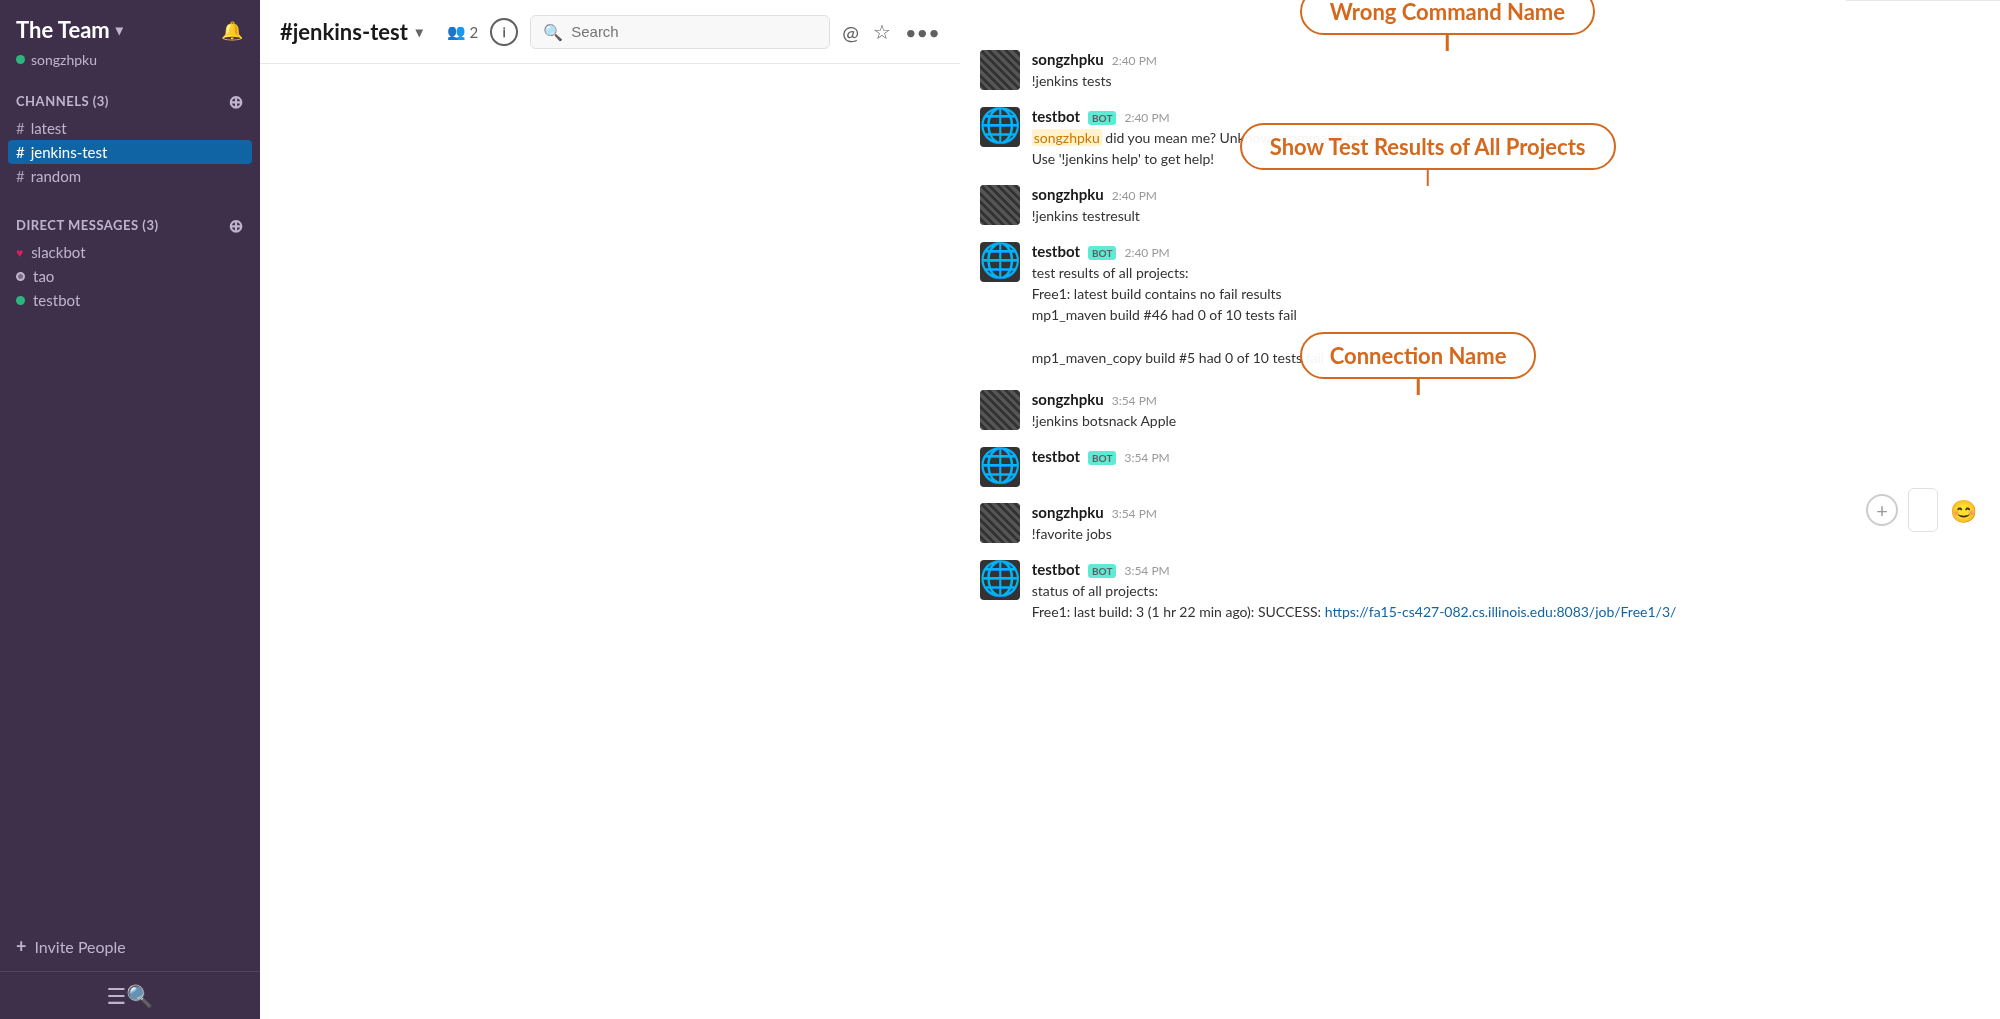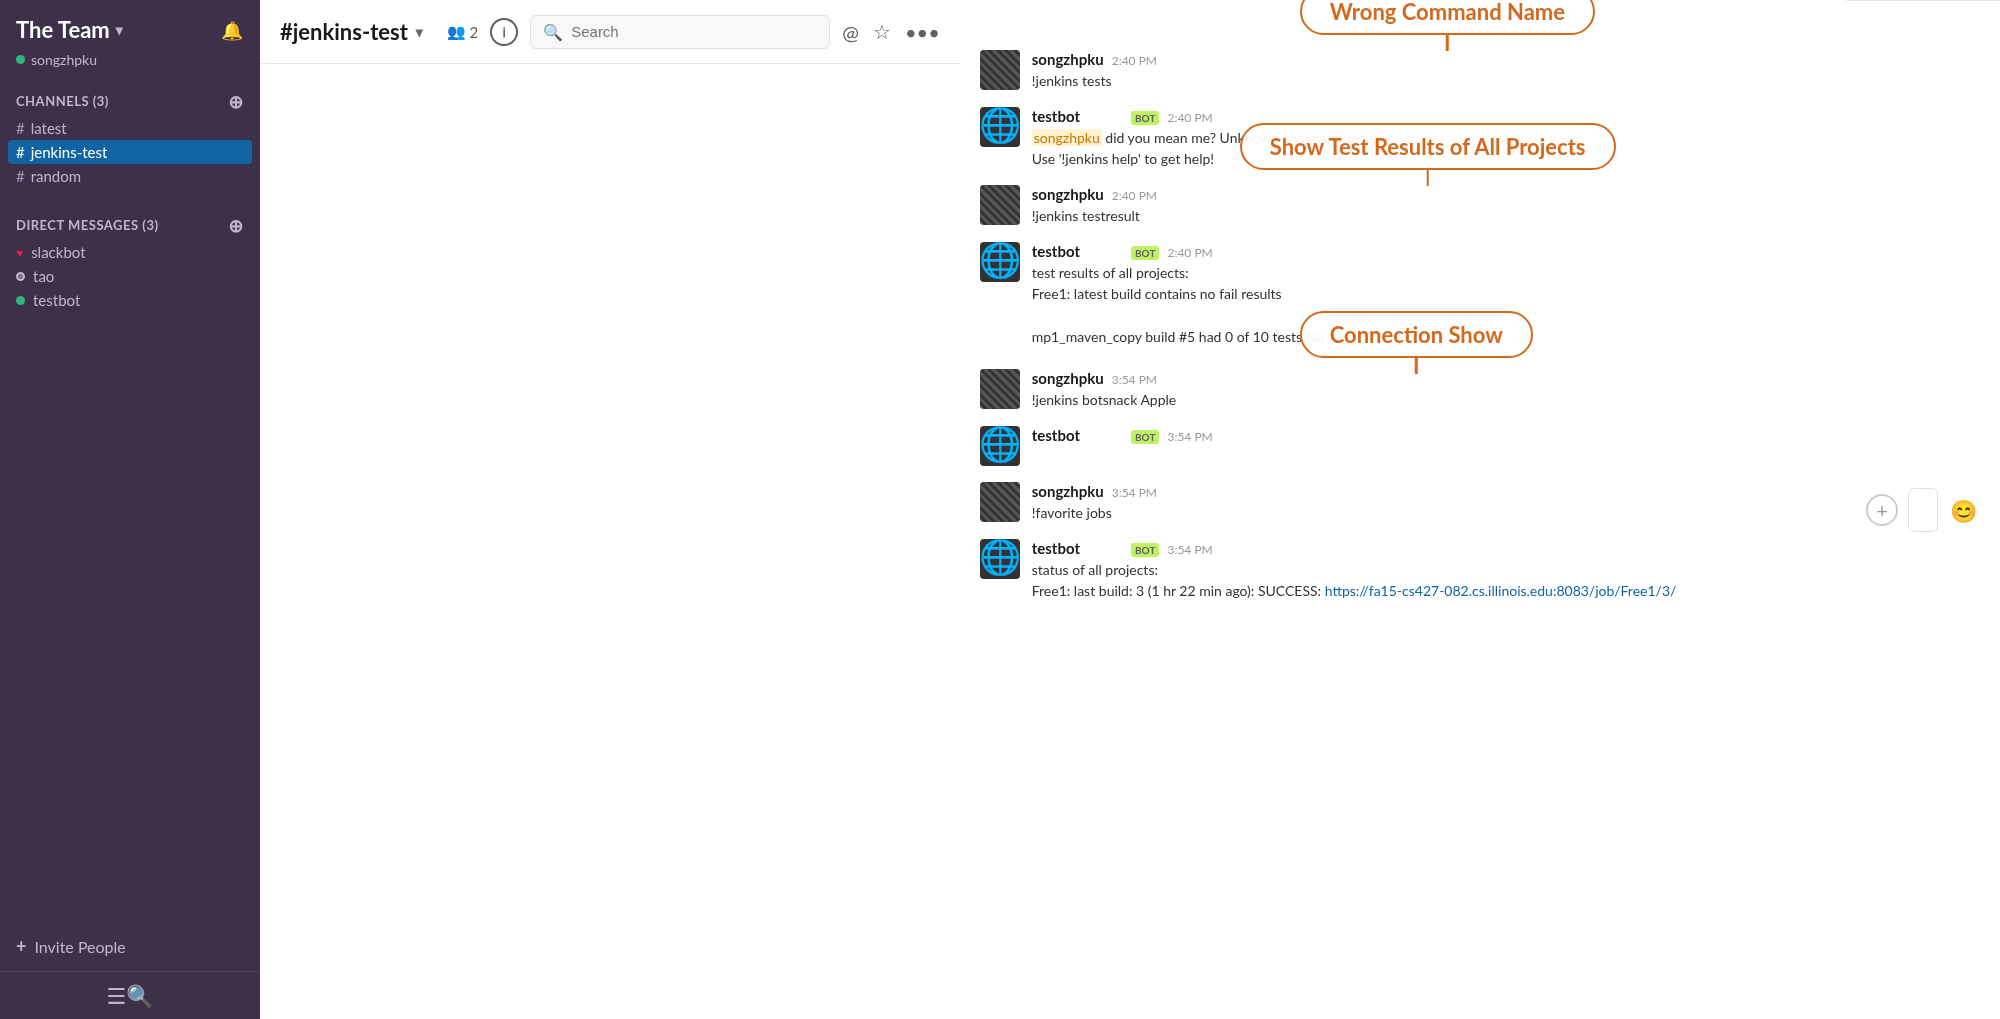--- a/index.html
+++ b/index.html
@@ -223,28 +223,27 @@
       align-items: baseline;
       gap: 8px;
       margin-bottom: 2px;
     }
     .message-sender {
       font-size: 15px;
       font-weight: 700;
       color: #1a1a1a;
     }
     .bot-badge {
-      background: #bef264;
+      background: #5eead4;
       color: #616061;
       font-size: 10px;
       font-weight: 700;
       padding: 1px 4px;
       border-radius: 3px;
       text-transform: uppercase;
-      margin-left: 43px;
     }
     .message-time {
       font-size: 12px;
       color: #999;
     }
     .message-text {
       font-size: 14px;
       color: #333;
       line-height: 1.5;
     }
@@ -467,30 +466,31 @@
         <span class="avatar-globe">🌐</span>
       </div>
       <div class="message-content">
         <div class="message-meta">
           <span class="message-sender">testbot</span>
           <span class="bot-badge">BOT</span>
           <span class="message-time">2:40 PM</span>
         </div>
         <div class="message-text">test results of all projects:</div>
         <div class="message-text">Free1: latest build contains no fail results</div>
+        <div class="message-text">mp1_maven build #46 had 0 of 10 tests fail</div>
       </div>
     </div>
 
     <div style="padding: 6px 0 6px 52px;">
       <div class="message-text">mp1_maven_copy build #5 had 0 of 10 tests fail</div>
     </div>
 
     <div class="message-group" style="position:relative; margin-top:16px;">
       <div class="annotation-bubble" style="top:-58px; left:320px;">
-        <span>Connection Show</span>
+        <span>Connection Name</span>
       </div>
       <div class="avatar-dark avatar">
         <div class="avatar-grid" style="width:40px;height:40px;"></div>
       </div>
       <div class="message-content">
         <div class="message-meta">
           <span class="message-sender">songzhpku</span>
           <span class="message-time">3:54 PM</span>
         </div>
         <div class="message-text">!jenkins botsnack Apple</div>

